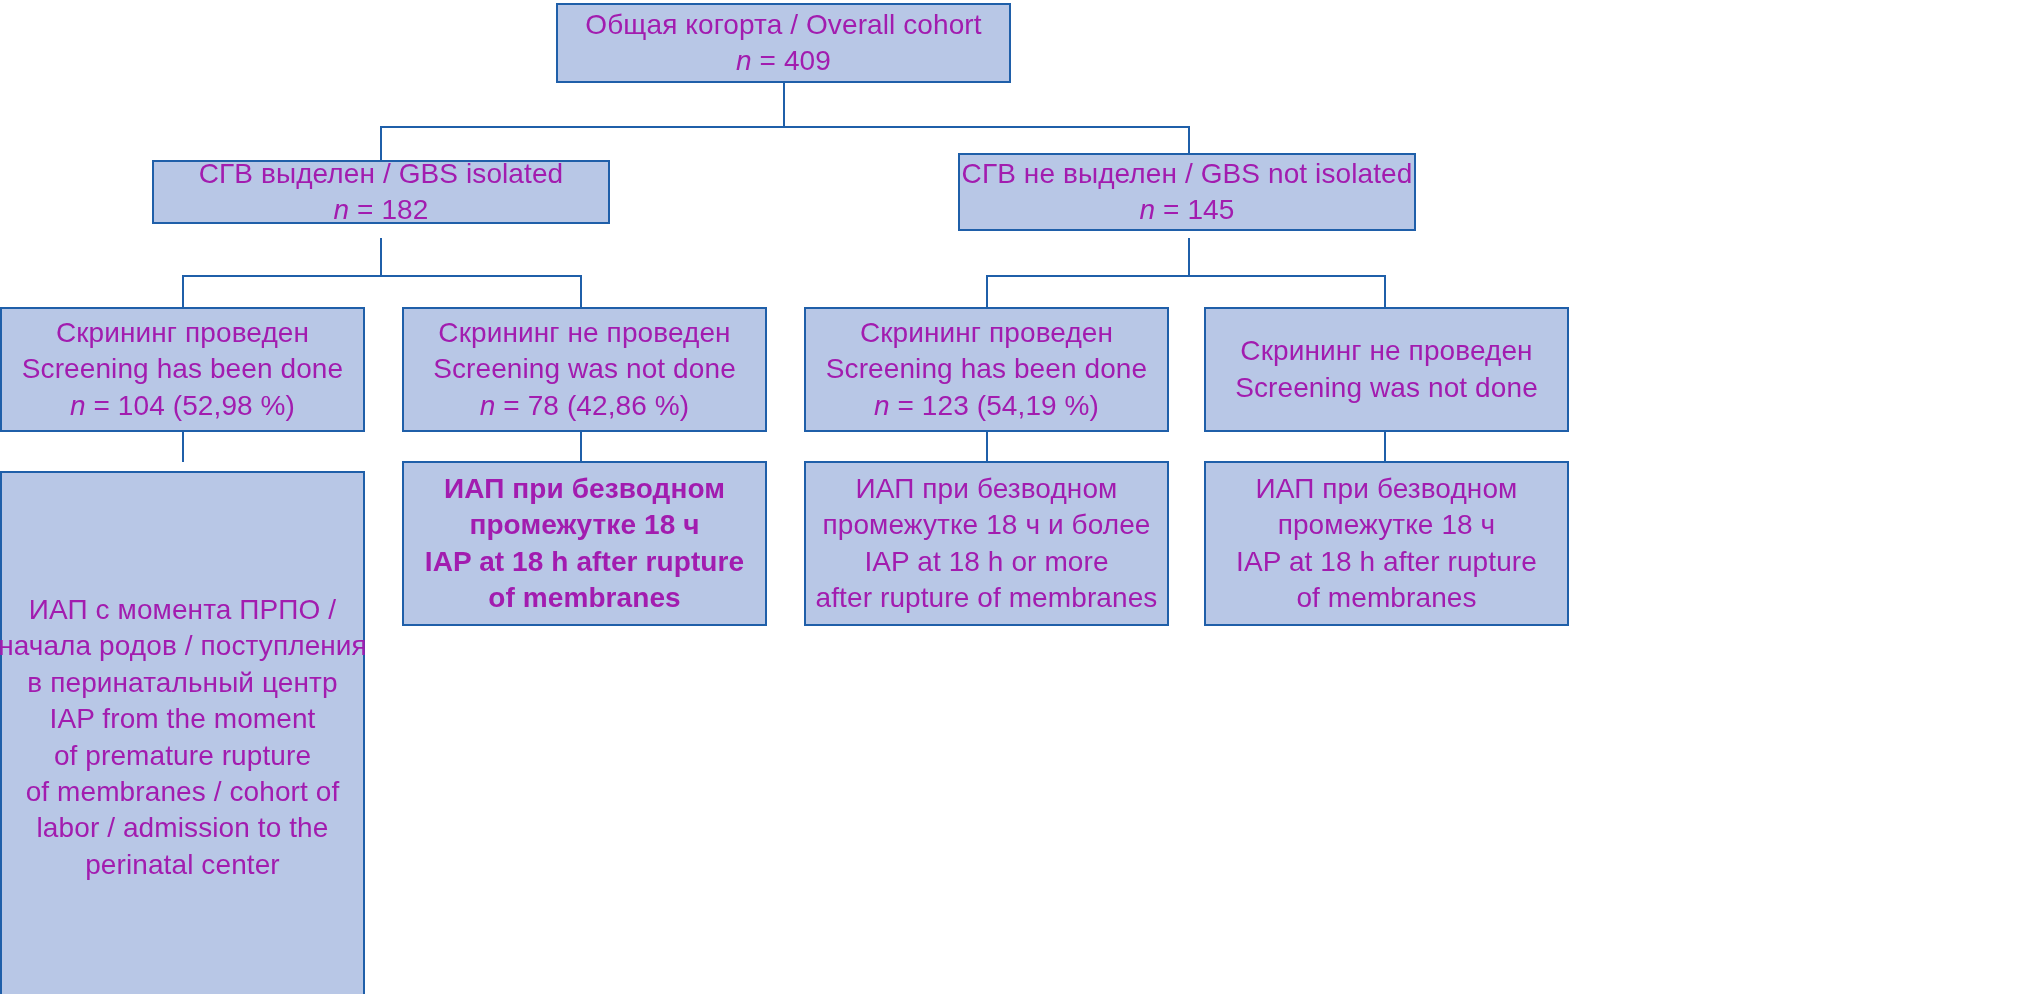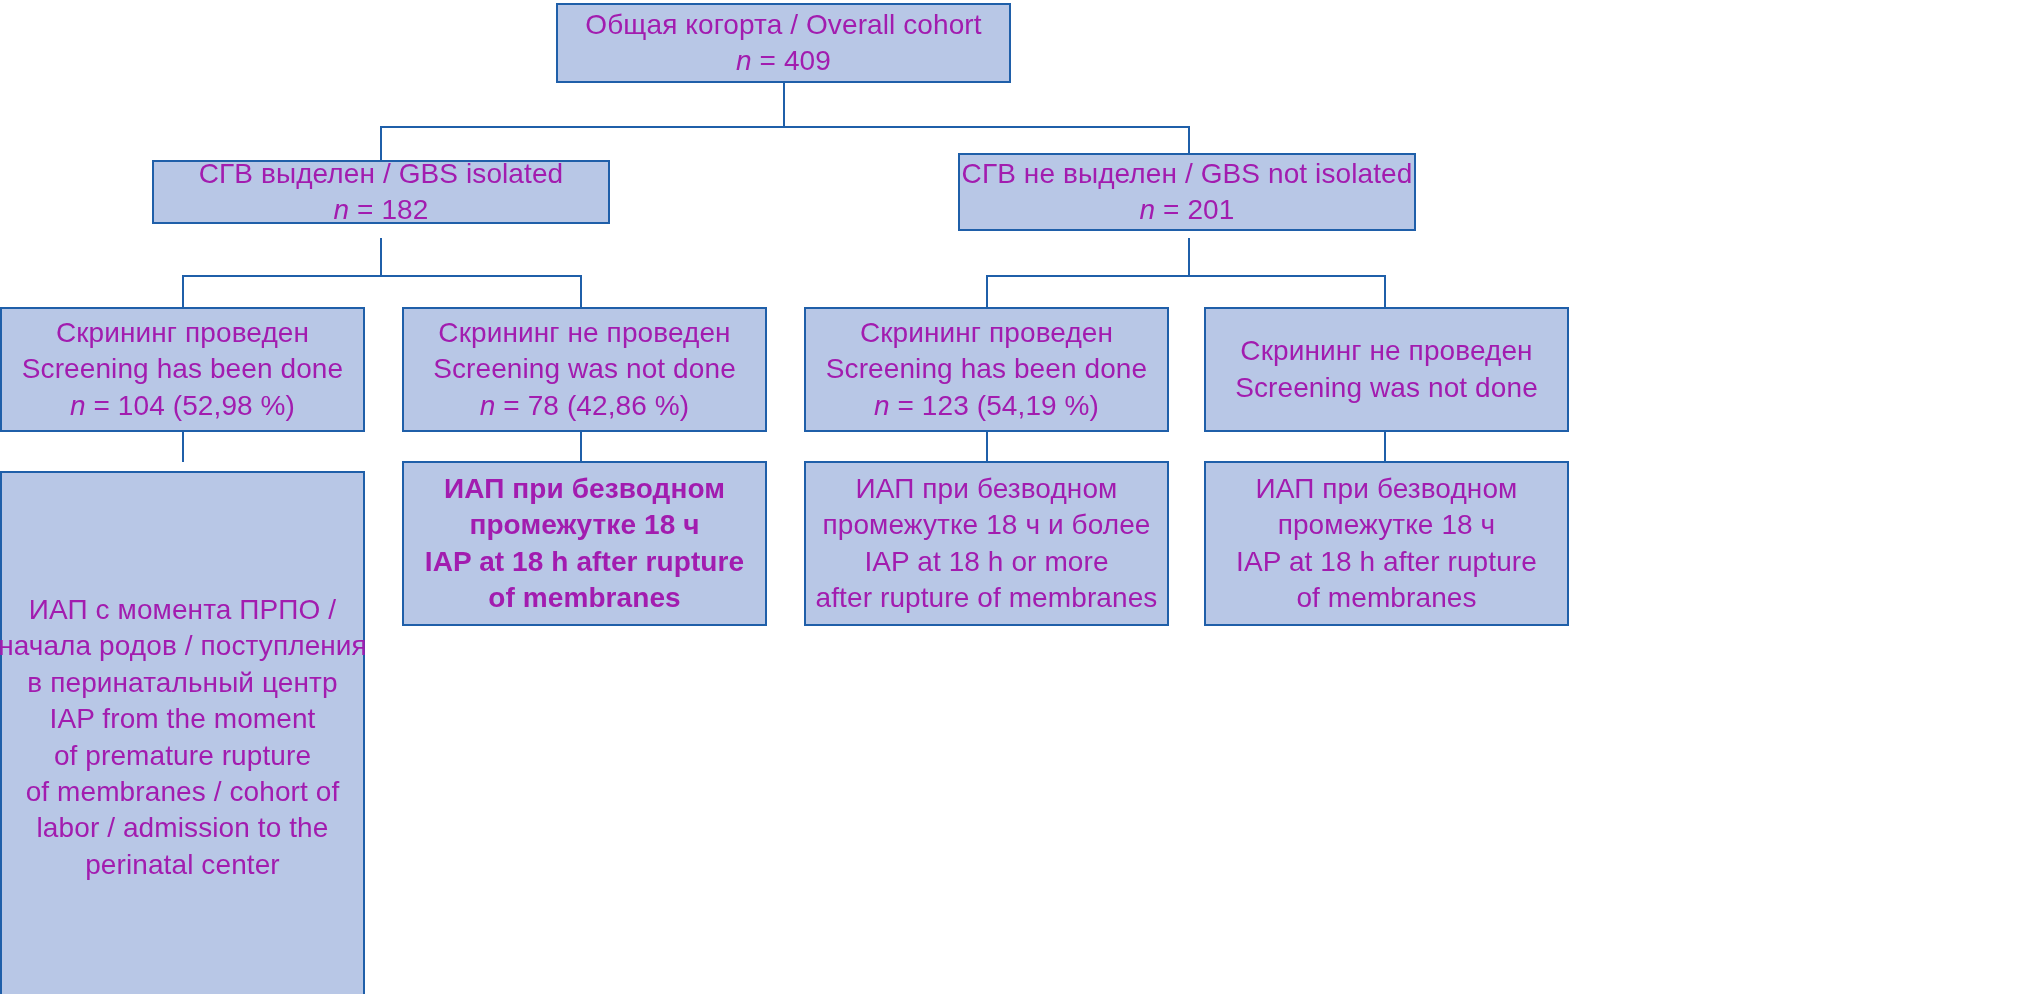--- a/index.html
+++ b/index.html
@@ -85,21 +85,21 @@
     <span class="n-line"><span class="it">n</span> = <span>409</span></span>
   </div>
 
   <div class="box" style="left:152px; top:160px; width:458px; height:64px;">
     <span class="ln">СГВ выделен / GBS isolated</span>
     <span class="n-line"><span class="it">n</span> = <span>182</span></span>
   </div>
 
   <div class="box" style="left:958px; top:153px; width:458px; height:78px;">
     <span class="ln">СГВ не выделен / GBS not isolated</span>
-    <span class="n-line"><span class="it">n</span> = <span>201</span></span>
+    <span class="n-line"><span class="it">n</span> = <span>145</span></span>
   </div>
 
   <div class="box" style="left:0px; top:307px; width:365px; height:125px;">
     <span class="ln">Скрининг проведен</span>
     <span class="ln">Screening has been done</span>
     <span class="n-line"><span class="it">n</span> = <span>104 (52,98 %)</span></span>
   </div>
 
   <div class="box" style="left:402px; top:307px; width:365px; height:125px;">
     <span class="ln">Скрининг не проведен</span>

